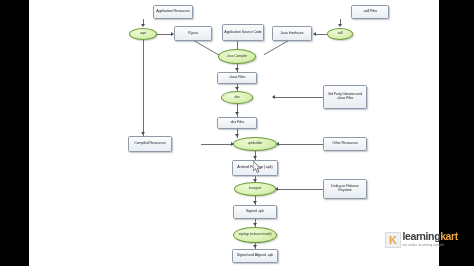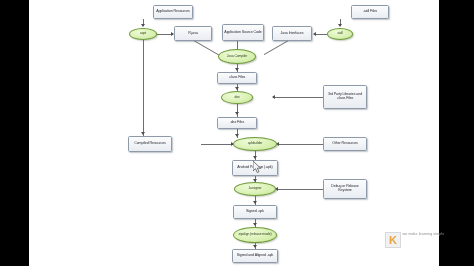--- a/index.html
+++ b/index.html
@@ -239,20 +239,21 @@
     <div class="node box" style="left:203px; top:160px; width:46px; height:16px;">Android Package (.apk)</div>
     <div class="node oval" style="left:205px; top:182px; width:42px; height:14px;">Jarsigner</div>
     <div class="node box" style="left:294px; top:179px; width:44px; height:20px;">Debug or Release Keystore</div>
     <div class="node box" style="left:204px; top:205px; width:44px; height:14px;">Signed .apk</div>
     <div class="node oval" style="left:204px; top:227px; width:44px; height:16px;">zipalign (release mode)</div>
     <div class="node box" style="left:203px; top:249px; width:46px; height:14px;">Signed and Aligned .apk</div>
 
     <div id="logo">
       <div id="logo-mark">K</div>
       <div id="logo-text">
+        <div id="logo-word"><span class="lg-a">learning</span><span class="lg-b">kart</span></div>
         <div id="logo-tag">we make learning simple</div>
       </div>
     </div>
 
   </div>
 
   <svg id="cursor" width="9" height="13" viewBox="0 0 9 13" style="left:253px; top:161px;">
     <polygon points="0,0 0,10 2.5,7.7 4.3,11.5 6,10.7 4.3,7.2 7.5,7.1" fill="#f4f4f4" stroke="#555" stroke-width="0.8"></polygon>
   </svg>
 

